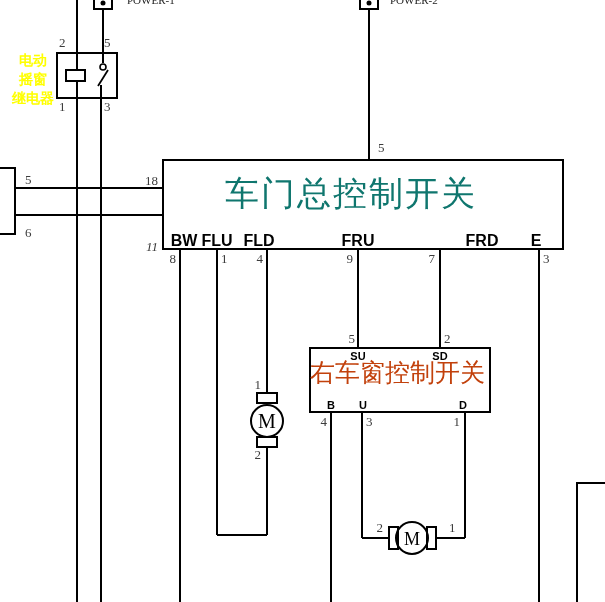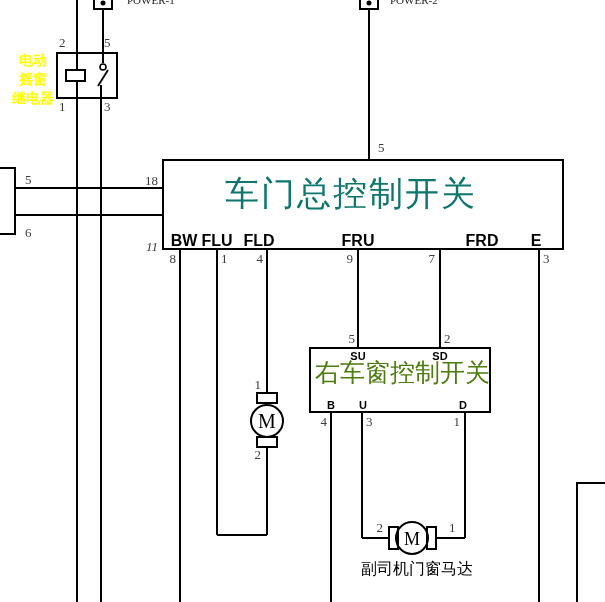--- a/index.html
+++ b/index.html
@@ -24,22 +24,22 @@
   .term.small { font-size:11px; }
   .fuse-label {
     font-family:"Liberation Serif","DejaVu Serif",serif;
     font-size:11px; color:#222; line-height:11px;
   }
   .title-main {
     left:163px; top:174px; width:376px; text-align:center;
     font-size:34px; color:#0f766e; line-height:40px; letter-spacing:2px;
   }
   .title-right {
-    left:310px; top:358px; width:180px; text-align:right;
-    font-size:25px; color:#4d7c0f; line-height:30px;
+    left:310px; top:358px; width:180px; text-align:left;
+    font-size:25px; color:#c2410c; line-height:30px;
   }
   .caption { color:#000; }
   .relay-name { font-size:14px; line-height:19px; font-weight:bold;text-align:center; }
   .motor-m {
     transform:translateX(-50%); color:#000; text-align:center;
   }
 </style>
 </head>
 <body>
 
@@ -153,15 +153,14 @@
   <div class="txt num" style="left:366px; top:415px;">3</div>
   <div class="txt num r" style="left:446px; top:415px;">1</div>
 
   <div class="txt motor-m" style="left:267px; top:410px; font-size:20px;">M</div>
   <div class="txt num r" style="left:247px; top:378px;">1</div>
   <div class="txt num r" style="left:247px; top:448px;">2</div>
 
   <div class="txt motor-m" style="left:412px; top:529px; font-size:18px;">M</div>
   <div class="txt num r" style="left:369px; top:521px;">2</div>
   <div class="txt num" style="left:449px; top:521px;">1</div>
-  <div class="txt caption" style="left:361px; top:559px; font-size:16px;">副司机门窗马达</div>
 
 </div>
 
 </body></html>

